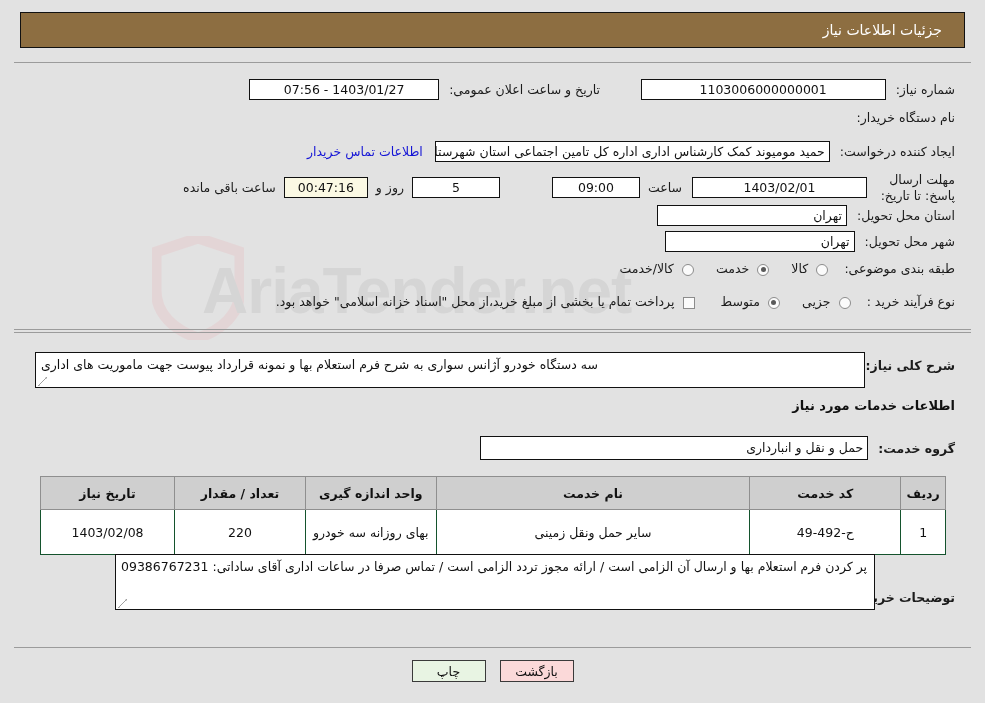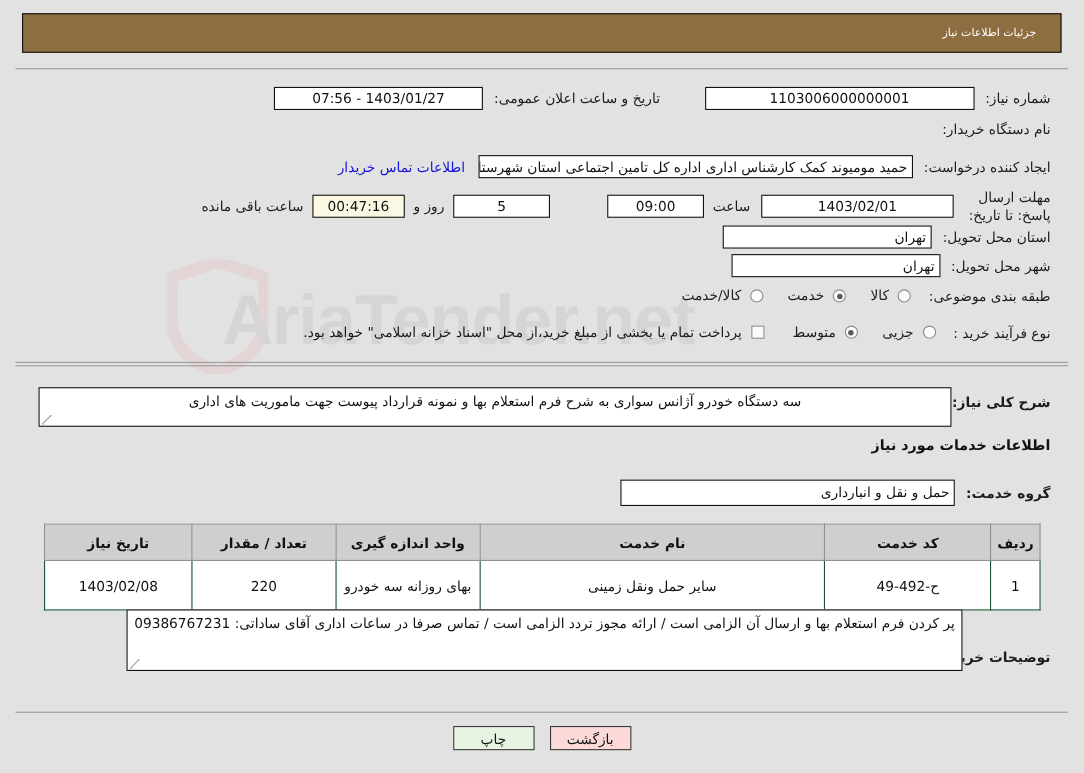--- a/index.html
+++ b/index.html
@@ -57,21 +57,21 @@
     border: 1px solid #111;
     box-sizing: border-box;
     display: flex;
     align-items: center;
     justify-content: flex-start;
     padding: 0 22px;
     z-index: 3;
   }
   .titlebar span {
     color: #fff;
-    font-size: 10px;
+    font-size: 14px;
   }
 
   
   .panel {
     position: absolute;
     left: 14px;
     width: 957px;
     background: transparent;
     border-top: 1px solid #9b9b9b;
     border-bottom: 1px solid #9b9b9b;
@@ -143,21 +143,21 @@
     vertical-align: middle;
   }
 
   
   .ta {
     background: #fff;
     border: 1px solid #111;
     box-sizing: border-box;
     font-size: 12.5px;
     padding: 3px 5px;
-    text-align: center;
+    text-align: left;
     line-height: 1.45;
     position: relative;
     color: #111;
   }
   .ta .grip {
     position: absolute;
     left: 2px; bottom: 1px;
     width: 9px; height: 9px;
     opacity: .55;
   }
@@ -321,21 +321,21 @@
   <svg class="grip" viewBox="0 0 9 9">
     <path d="M0 9 L9 0" stroke="#555" stroke-width="1" fill="none"></path>
     <path d="M1 8.6 L2.2 9.4 M7.6 0.6 L8.4 1.6" stroke="#555" stroke-width="1"></path>
   </svg>
 </div>
 
 <div class="sec-head" style="top:398px; right:30px;">اطلاعات خدمات مورد نیاز</div>
 
 <div class="row" style="top:436px; right:30px;">
   <span class="lbl lbl-b">گروه خدمت:</span>
-  <span class="fld rt" style="width:304px; height:24px; line-height:22px; margin-right:10px;">حمل و نقل و انبارداری</span>
+  <span class="fld rt" style="width:388px; height:24px; line-height:22px; margin-right:10px;">حمل و نقل و انبارداری</span>
 </div>
 
 <table class="grid">
   <thead>
     <tr>
       <th style="width:36px;">ردیف</th>
       <th style="width:150px;">کد خدمت</th>
       <th style="width:330px;">نام خدمت</th>
       <th style="width:130px;">واحد اندازه گیری</th>
       <th style="width:130px;">تعداد / مقدار</th>

